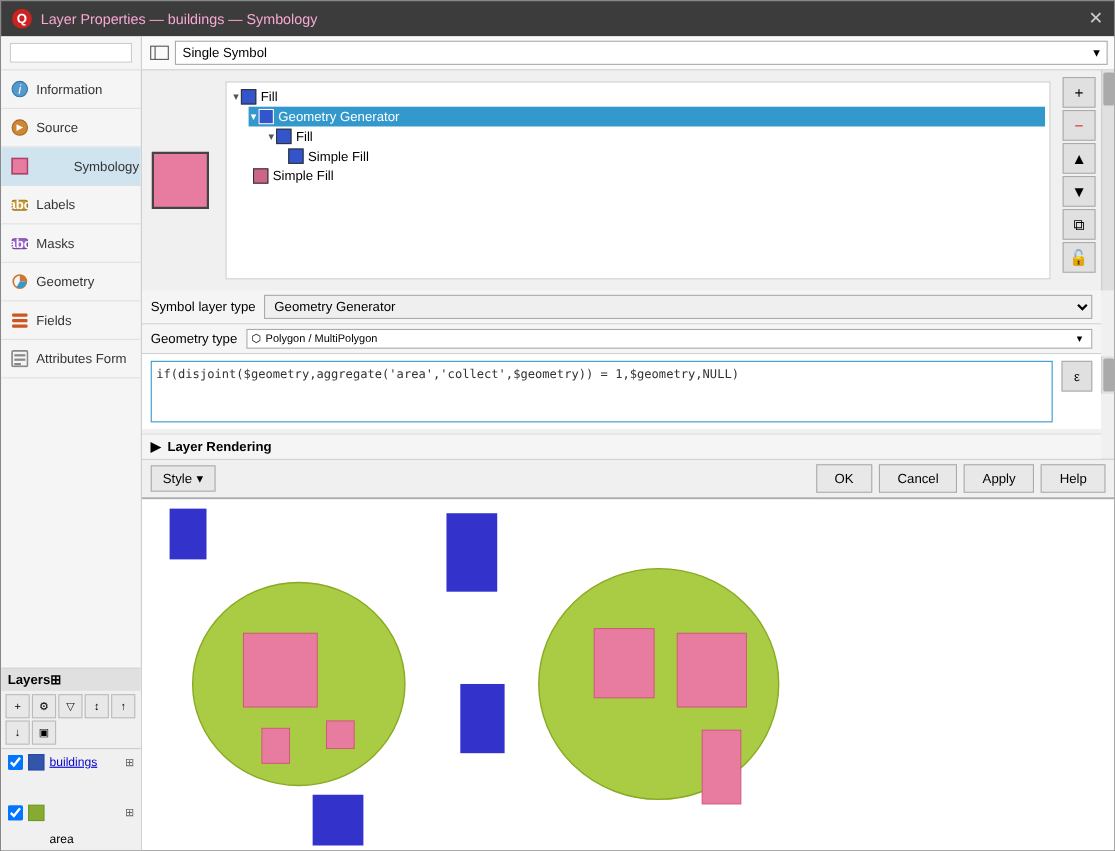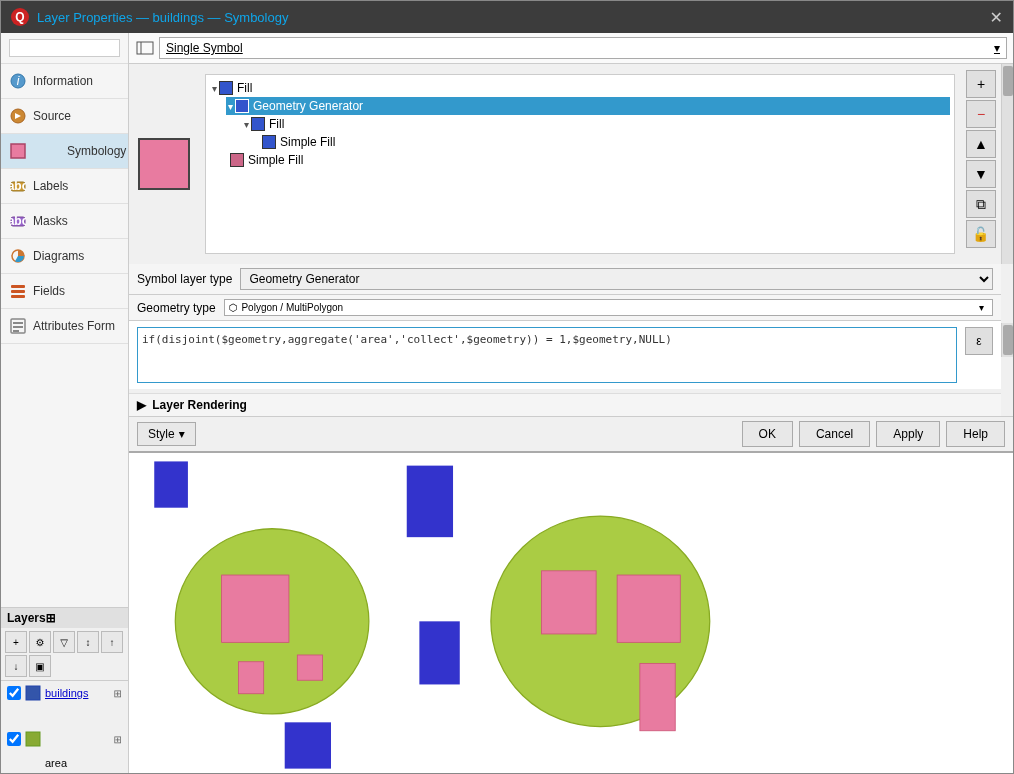--- a/index.html
+++ b/index.html
@@ -5,21 +5,21 @@
     * { box-sizing: border-box; margin: 0; padding: 0; font-family: 'Segoe UI', Arial, sans-serif; font-size: 12px; }
     body { background: #e8e8e8; width: 1014px; height: 774px; overflow: hidden; }
 
     
     .window { width: 1014px; height: 774px; display: flex; flex-direction: column; background: #f0f0f0; border: 1px solid #888; }
 
     
     .titlebar { background: #3c3c3c; color: white; padding: 6px 10px; display: flex; align-items: center; justify-content: space-between; height: 32px; flex-shrink: 0; }
     .titlebar-left { display: flex; align-items: center; gap: 8px; }
     .titlebar-logo { width: 18px; height: 18px; background: #cc2222; border-radius: 50%; display: flex; align-items: center; justify-content: center; color: white; font-weight: bold; font-size: 10px; }
-    .titlebar-title { font-size: 13px; color: #0ea5e9; }
+    .titlebar-title { font-size: 13px; color: #f9a8d4; }
     .titlebar-close { color: #ccc; cursor: pointer; font-size: 16px; }
 
     
     .content { display: flex; flex: 1; overflow: hidden; }
 
     
     .sidebar { width: 128px; background: #f5f5f5; border-right: 1px solid #ccc; display: flex; flex-direction: column; flex-shrink: 0; overflow-y: auto; }
     .search-bar { padding: 6px 8px; border-bottom: 1px solid #ddd; }
     .search-bar input { width: 100%; border: 1px solid #ccc; padding: 2px 4px; font-size: 11px; }
     .sidebar-item { display: flex; align-items: center; gap: 6px; padding: 8px 8px; cursor: pointer; border-bottom: 1px solid #e0e0e0; color: #333; }
@@ -38,21 +38,21 @@
     .layer-name-plain { font-size: 11px; margin-top: 48px; }
     .layer-expand { margin-left: auto; font-size: 10px; color: #666; }
 
     
     .main-panel { flex: 1; display: flex; flex-direction: column; overflow: hidden; }
 
     
     .symbology-editor { background: #f0f0f0; border-bottom: 2px solid #aaa; flex-shrink: 0; }
 
     
-    .symbol-type-bar { display: flex; align-items: center; padding: 4px 6px; border-bottom: 1px solid #ccc; background: #fafafa; text-decoration: underline; }
+    .symbol-type-bar { display: flex; align-items: center; padding: 4px 6px; border-bottom: 1px solid #ccc; background: #fafafa; }
     .symbol-type-select { flex: 1; border: 1px solid #aaa; padding: 3px 6px; background: white; font-size: 12px; display: flex; align-items: center; justify-content: space-between; cursor: pointer; }
 
     
     .symbol-area { display: flex; height: 200px; }
     .symbol-tree { flex: 1; padding: 4px; overflow-y: auto; background: white; border-right: 1px solid #ccc; margin: 6px; border: 1px solid #ccc; }
     .symbol-preview { width: 70px; display: flex; align-items: center; justify-content: center; margin: 6px 0; }
     .preview-box { width: 52px; height: 52px; background: #e87ba0; border: 2px solid #444; }
 
     
     .tree-item { display: flex; align-items: center; padding: 2px 2px; cursor: pointer; white-space: nowrap; }
@@ -181,21 +181,21 @@
 
 
       <div class="sidebar-item">
         <div class="icon">
           <svg width="16" height="16" viewBox="0 0 16 16">
               <circle cx="8" cy="8" r="6" fill="none" stroke="#cc7733" stroke-width="1.5"></circle>
               <path d="M8 8 L8 2 A6 6 0 0 1 14 8 Z" fill="#cc7733"></path>
               <path d="M8 8 L14 8 A6 6 0 0 1 5 13.2 Z" fill="#3399cc"></path>
             </svg>
         </div>
-        <span>Diagrams</span>
+        <span>Geometry</span>
       </div>
 
       <div class="sidebar-item">
         <div class="icon">
           <svg width="16" height="16" viewBox="0 0 16 16">
               <rect x="1" y="2" width="14" height="3" fill="#cc5522" rx="1"></rect>
               <rect x="1" y="7" width="14" height="3" fill="#cc5522" rx="1"></rect>
               <rect x="1" y="12" width="14" height="3" fill="#cc5522" rx="1"></rect>
             </svg>
         </div>

